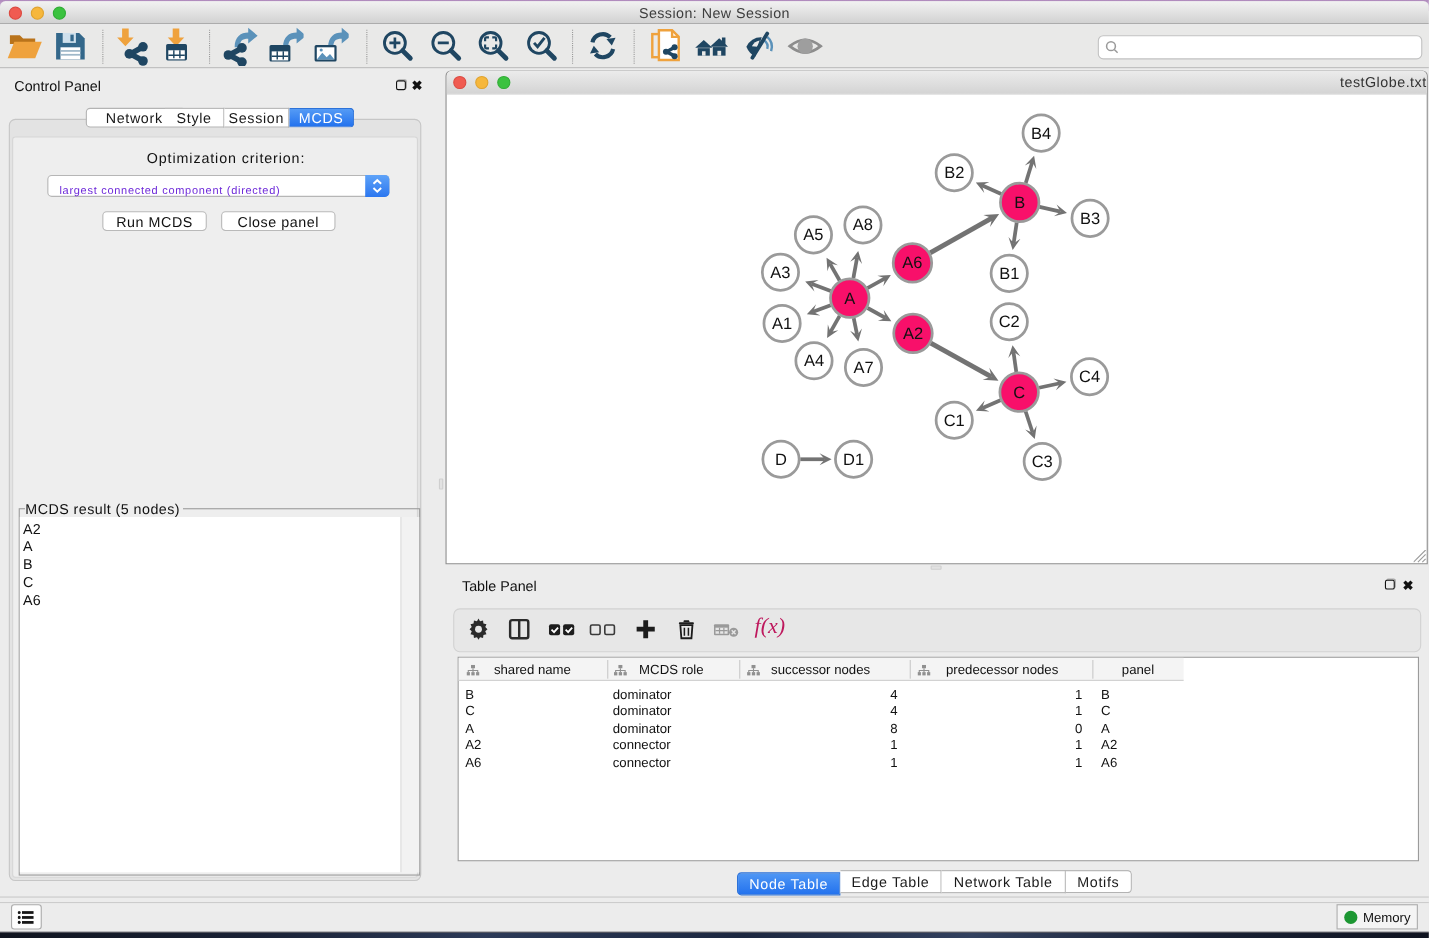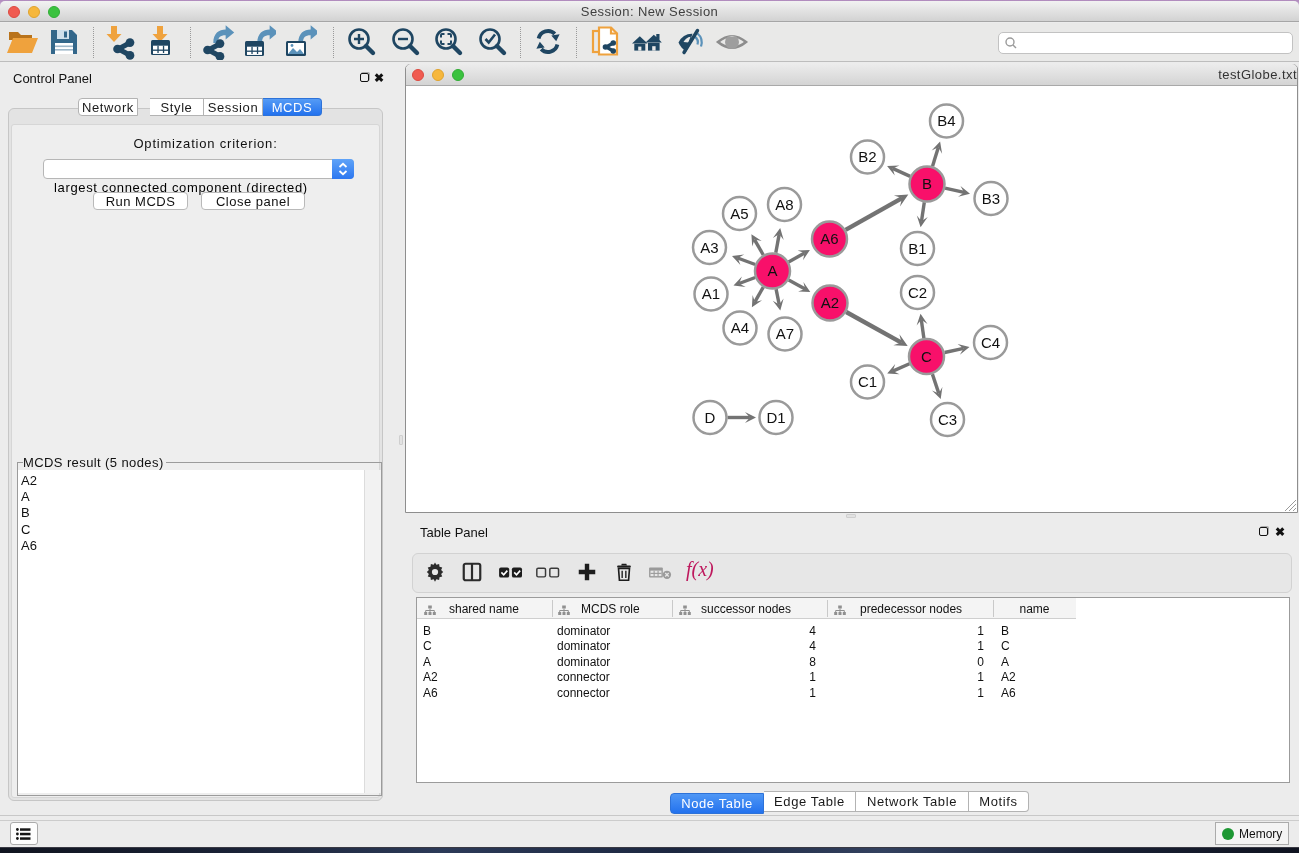--- a/index.html
+++ b/index.html
@@ -156,28 +156,28 @@
     <line x1="9" y1="9" x2="12" y2="12" stroke="#9a9a9a" stroke-width="1.4"></line>
   </svg>
 
 <div class="abs" style="left:13px;top:71px;font-size:13px;color:#111">Control Panel</div>
 <div class="hdrbtn-sq" style="left:360px;top:73px"></div>
 <div class="hdrbtn-x" style="left:374px;top:71px">✖</div>
 
 <div class="abs" style="left:8px;top:108px;width:375px;height:693px;background:#e3e3e3;border:1px solid #c6c6c6;border-radius:6px"></div>
 <div class="abs" style="left:11px;top:124px;width:369px;height:674px;background:#eeeeee;border:1px solid #d6d6d6;border-radius:3px"></div>
 
-<div class="tab" style="left:78px;width:60px;border-left:1px solid #b3b3b3;border-radius:4px 0 0 4px;top:98px">Network</div>
+<div class="tab" style="left:78px;width:88px;border-left:1px solid #b3b3b3;border-radius:4px 0 0 4px;top:98px">Network</div>
 <div class="tab" style="left:150px;width:54px;top:98px">Style</div>
 <div class="tab" style="left:204px;width:59px;top:98px">Session</div>
 <div class="tab" style="left:263px;width:59px;top:98px;background:linear-gradient(#559bf5,#2372ee);color:#fff;border-color:#2d72d8;border-radius:0 4px 4px 0">MCDS</div>
 
 <div class="abs" style="left:21px;top:136px;width:369px;text-align:center;font-size:13px;letter-spacing:0.8px;color:#111">Optimization criterion:</div>
 <div class="abs" style="left:43px;top:159px;width:311px;height:20px;background:#fff;border:1px solid #b6b6b6;border-radius:4px"></div>
-<div class="abs" style="left:54px;top:180px;font-size:13px;letter-spacing:0.65px;color:#000000">largest connected component (directed)</div>
+<div class="abs" style="left:54px;top:168px;font-size:10px;letter-spacing:0.65px;color:#6d28d9">largest connected component (directed)</div>
 <div class="abs" style="left:332px;top:159px;width:22px;height:20px;background:linear-gradient(#5fa3f8,#2c77f0);border-radius:0 4px 4px 0"></div>
 <svg class="abs" style="left:335px;top:161px" width="16" height="16" viewBox="0 0 16 16">
     <path d="M4.5 6 L8 2.8 L11.5 6 M4.5 10 L8 13.2 L11.5 10" stroke="#fff" stroke-width="1.8" fill="none"></path>
   </svg>
 
 <div class="btn" style="left:93px;top:192px;width:95px;height:18px;line-height:17px">Run MCDS</div>
 <div class="btn" style="left:201px;top:192px;width:104px;height:18px;line-height:17px">Close panel</div>
 
 <fieldset style="position:absolute;left:17px;top:455px;width:365px;height:341px;border:1px solid #9b9b9b;border-radius:0">
 <legend style="font-size:13px;letter-spacing:0.4px;color:#111;margin-left:5px;padding:0 2px 0 0">MCDS result (5 nodes)</legend>
@@ -376,21 +376,21 @@
         <rect x="0.2" y="7" width="3" height="3"></rect>
         <rect x="4.5" y="7" width="3" height="3"></rect>
         <rect x="8.8" y="7" width="3" height="3"></rect>
         <path d="M6 3.5 v2 M1.7 7 v-1.5 h8.6 V7 M6 5.5 v1.5" stroke="#909090" fill="none" stroke-width="1"></path>
       </g>
     </svg></div>
 <div class="cell" style="left:449px;top:602px">shared name</div>
 <div class="cell" style="left:581px;top:602px">MCDS role</div>
 <div class="cell" style="left:701px;top:602px">successor nodes</div>
 <div class="cell" style="left:860px;top:602px">predecessor nodes</div>
-<div class="cell" style="left:993px;top:602px;width:83px;text-align:center">name</div>
+<div class="cell" style="left:993px;top:602px;width:83px;text-align:center">panel</div>
 <div class="cell" style="left:423px;top:623.5px">B</div>
 <div class="cell" style="left:557px;top:623.5px">dominator</div>
 <div class="cell" style="left:750px;top:623.5px;width:66px;text-align:right">4</div>
 <div class="cell" style="left:920px;top:623.5px;width:64px;text-align:right">1</div>
 <div class="cell" style="left:1001px;top:623.5px">B</div>
 <div class="cell" style="left:423px;top:639.1px">C</div>
 <div class="cell" style="left:557px;top:639.1px">dominator</div>
 <div class="cell" style="left:750px;top:639.1px;width:66px;text-align:right">4</div>
 <div class="cell" style="left:920px;top:639.1px;width:64px;text-align:right">1</div>
 <div class="cell" style="left:1001px;top:639.1px">C</div>

